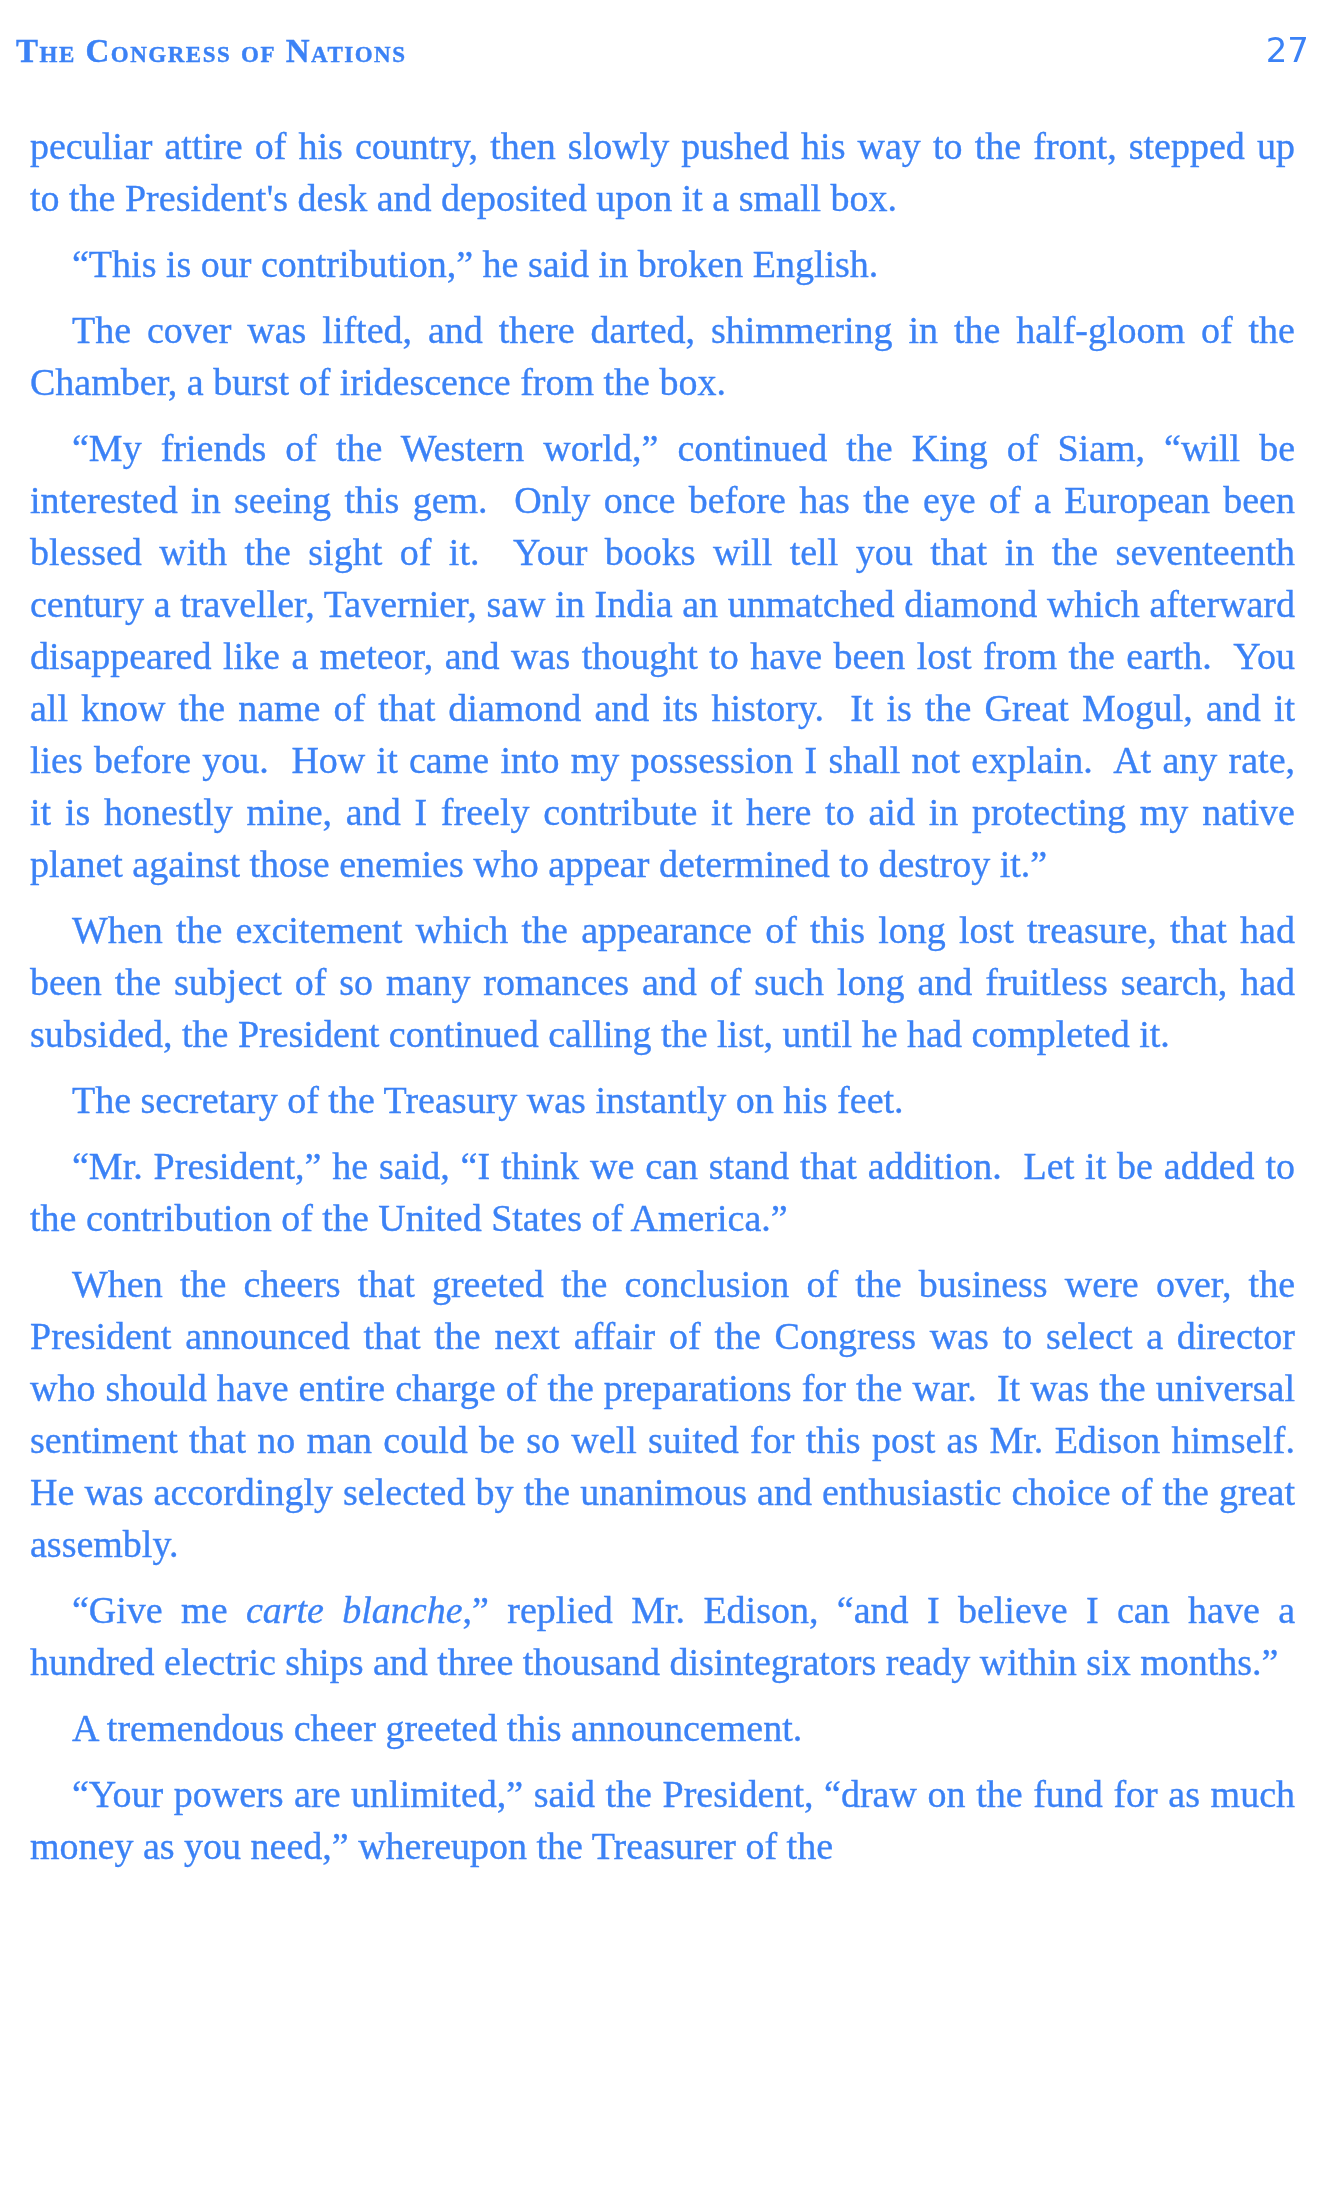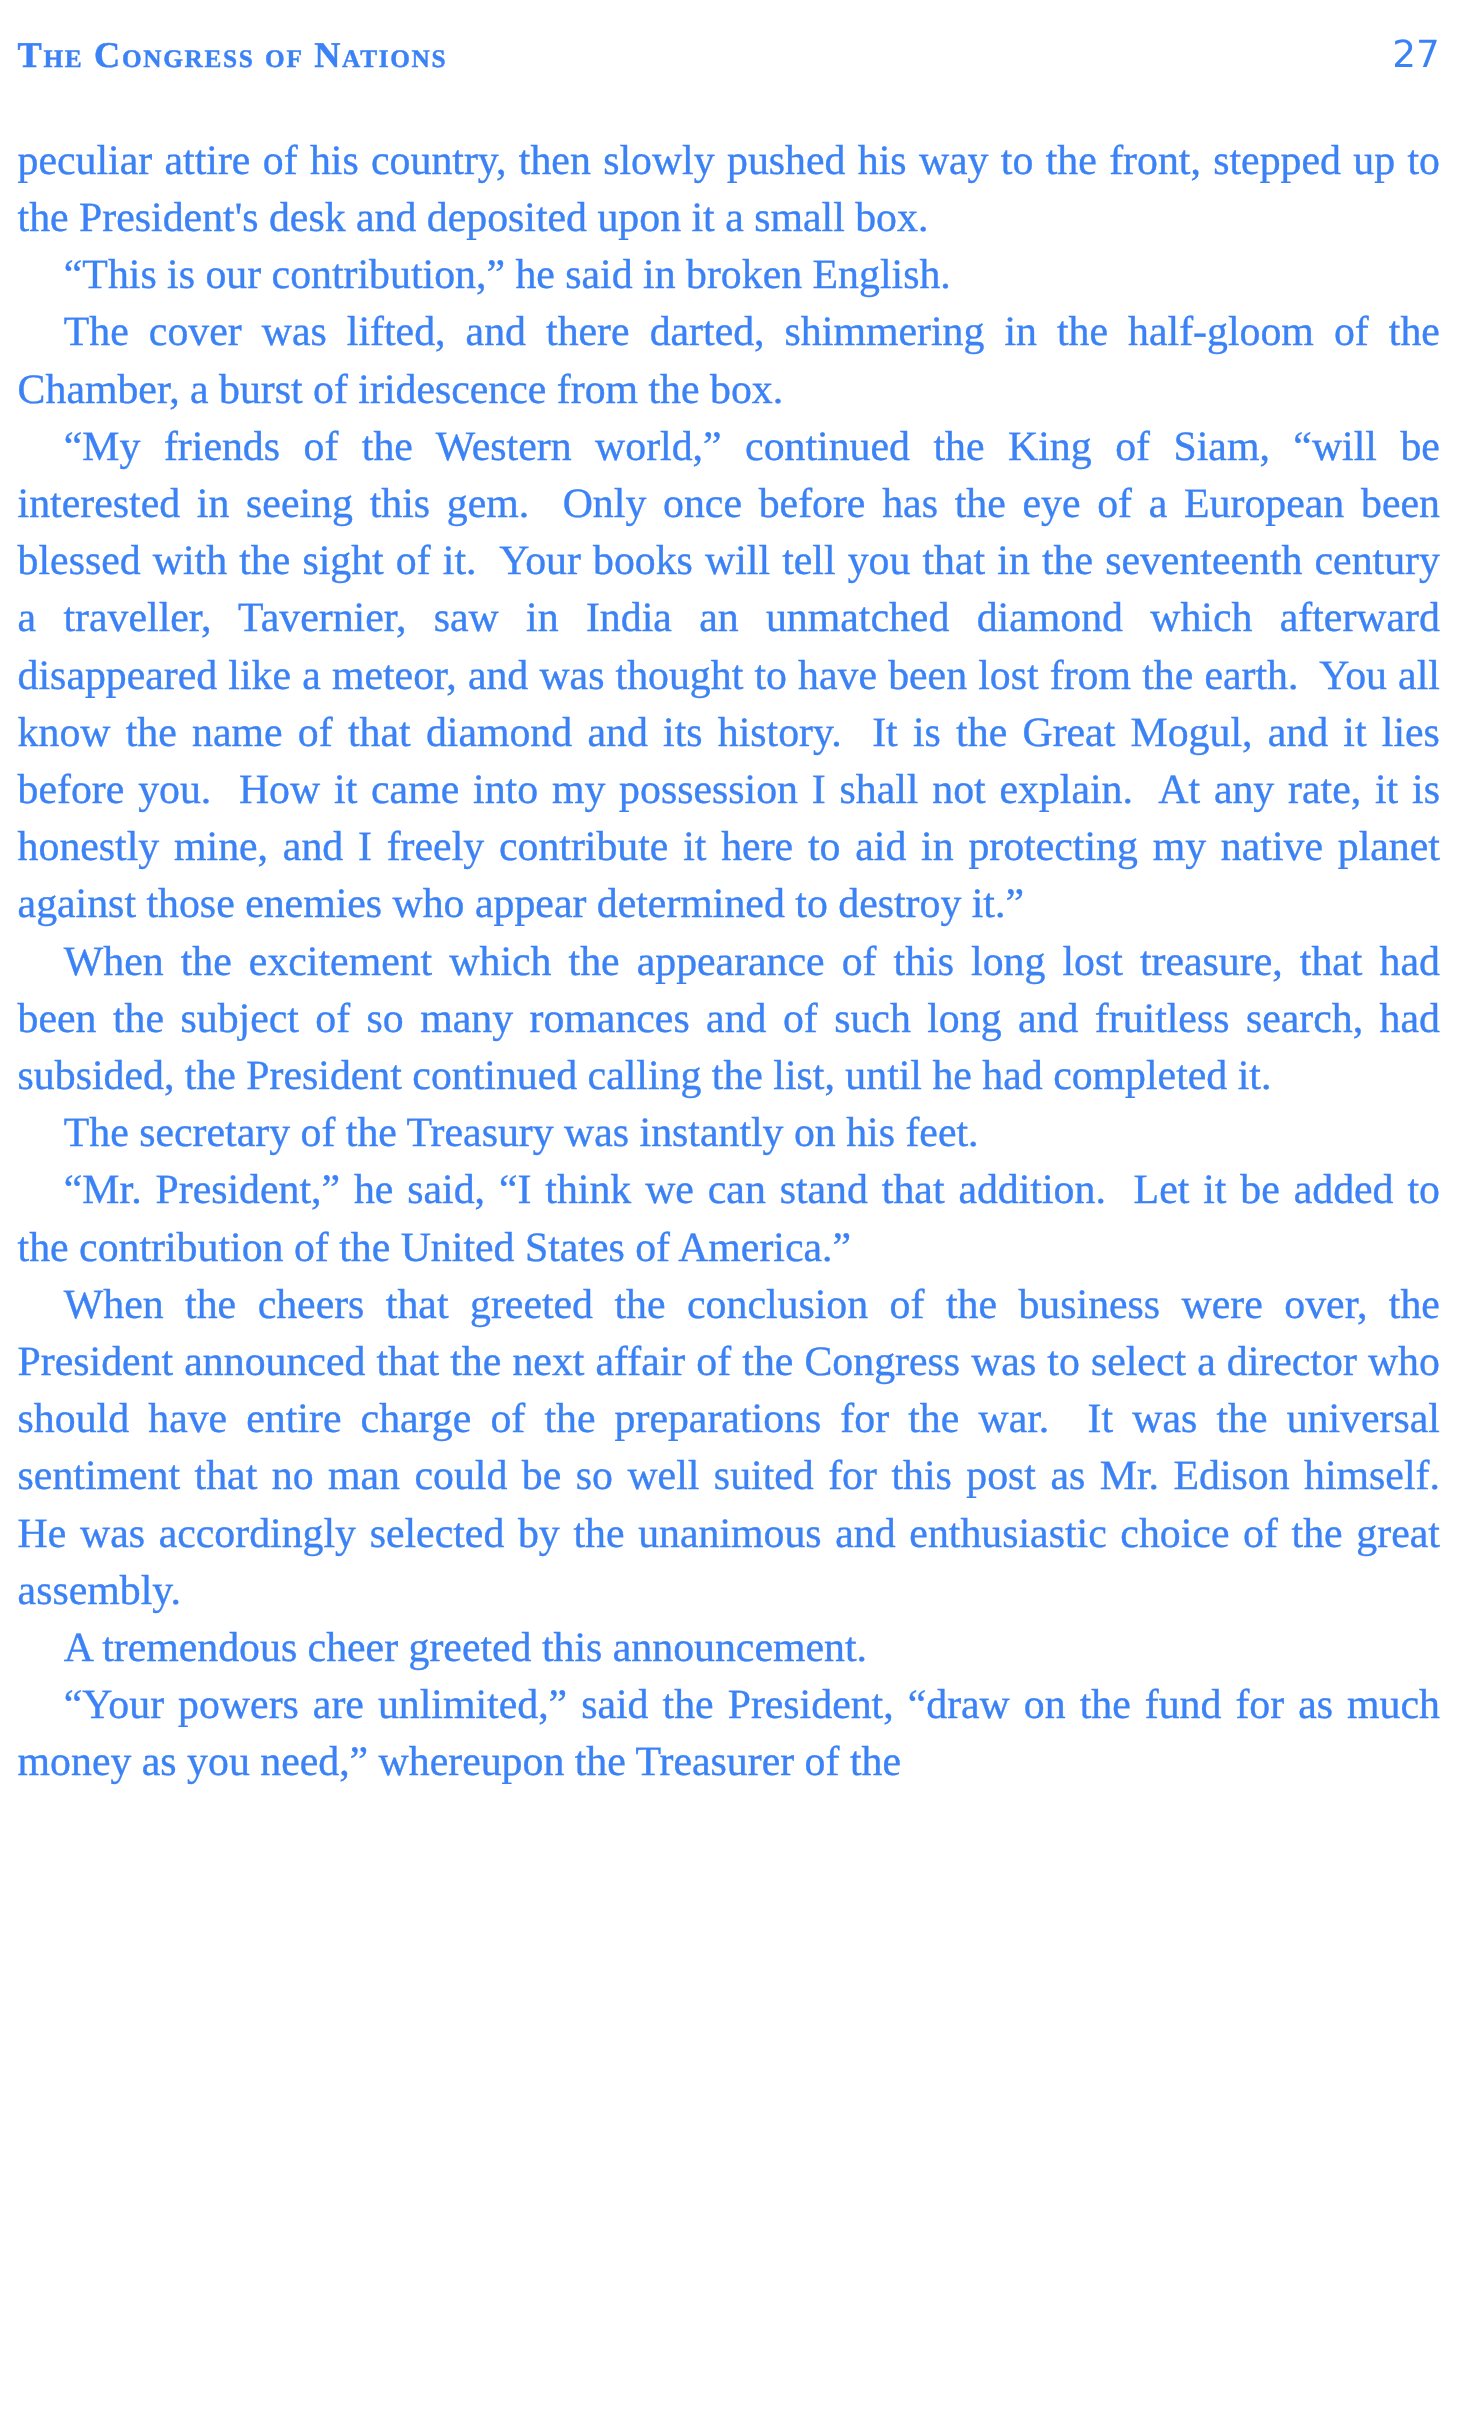--- a/index.html
+++ b/index.html
@@ -38,21 +38,21 @@
     font-size: 34px;
     margin-top: 16px;
   }
   .body-text {
     margin-top: 50px;
     font-size: 38px;
     line-height: 52px;
     -webkit-text-stroke: 0.35px currentColor;
   }
   .body-text p {
-    margin: 0;
+    margin: 14px;
     text-align: justify;
     text-indent: 42px;
     white-space: pre-wrap;
   }
   .body-text p.no-indent {
     text-indent: 0;
   }
   .it {
     font-style: italic;
   }
@@ -69,17 +69,18 @@
 
   <div class="body-text">
     <p class="no-indent">peculiar attire of his country, then slowly pushed his way to the front, stepped up to the President's desk and deposited upon it a small box.</p>
     <p>“This is our contribution,” he said in broken English.</p>
     <p>The cover was lifted, and there darted, shimmering in the half-gloom of the Chamber, a burst of iridescence from the box.</p>
     <p>“My friends of the Western world,” continued the King of Siam, “will be interested in seeing this gem.  Only once before has the eye of a European been blessed with the sight of it.  Your books will tell you that in the seventeenth century a traveller, Tavernier, saw in India an unmatched diamond which afterward disappeared like a meteor, and was thought to have been lost from the earth.  You all know the name of that diamond and its history.  It is the Great Mogul, and it lies before you.  How it came into my possession I shall not explain.  At any rate, it is honestly mine, and I freely contribute it here to aid in protecting my native planet against those enemies who appear determined to destroy it.”</p>
     <p>When the excitement which the appearance of this long lost treasure, that had been the subject of so many romances and of such long and fruitless search, had subsided, the President continued calling the list, until he had completed it.</p>
     <p>The secretary of the Treasury was instantly on his feet.</p>
     <p>“Mr. President,” he said, “I think we can stand that addition.  Let it be added to the contribution of the United States of America.”</p>
     <p>When the cheers that greeted the conclusion of the business were over, the President announced that the next affair of the Congress was to select a director who should have entire charge of the preparations for the war.  It was the universal sentiment that no man could be so well suited for this post as Mr. Edison himself.  He was accordingly selected by the unanimous and enthusiastic choice of the great assembly.</p>
+    <p><span>“Give me </span><i class="it">carte blanche</i><span>,” replied Mr. Edison, “and I believe I can have a hundred electric ships and three thousand disintegrators ready within six months.”</span></p>
     <p>A tremendous cheer greeted this announcement.</p>
     <p>“Your powers are unlimited,” said the President, “draw on the fund for as much money as you need,” whereupon the Treasurer of the</p>
   </div>
 
 </div>
 
 </body></html>

